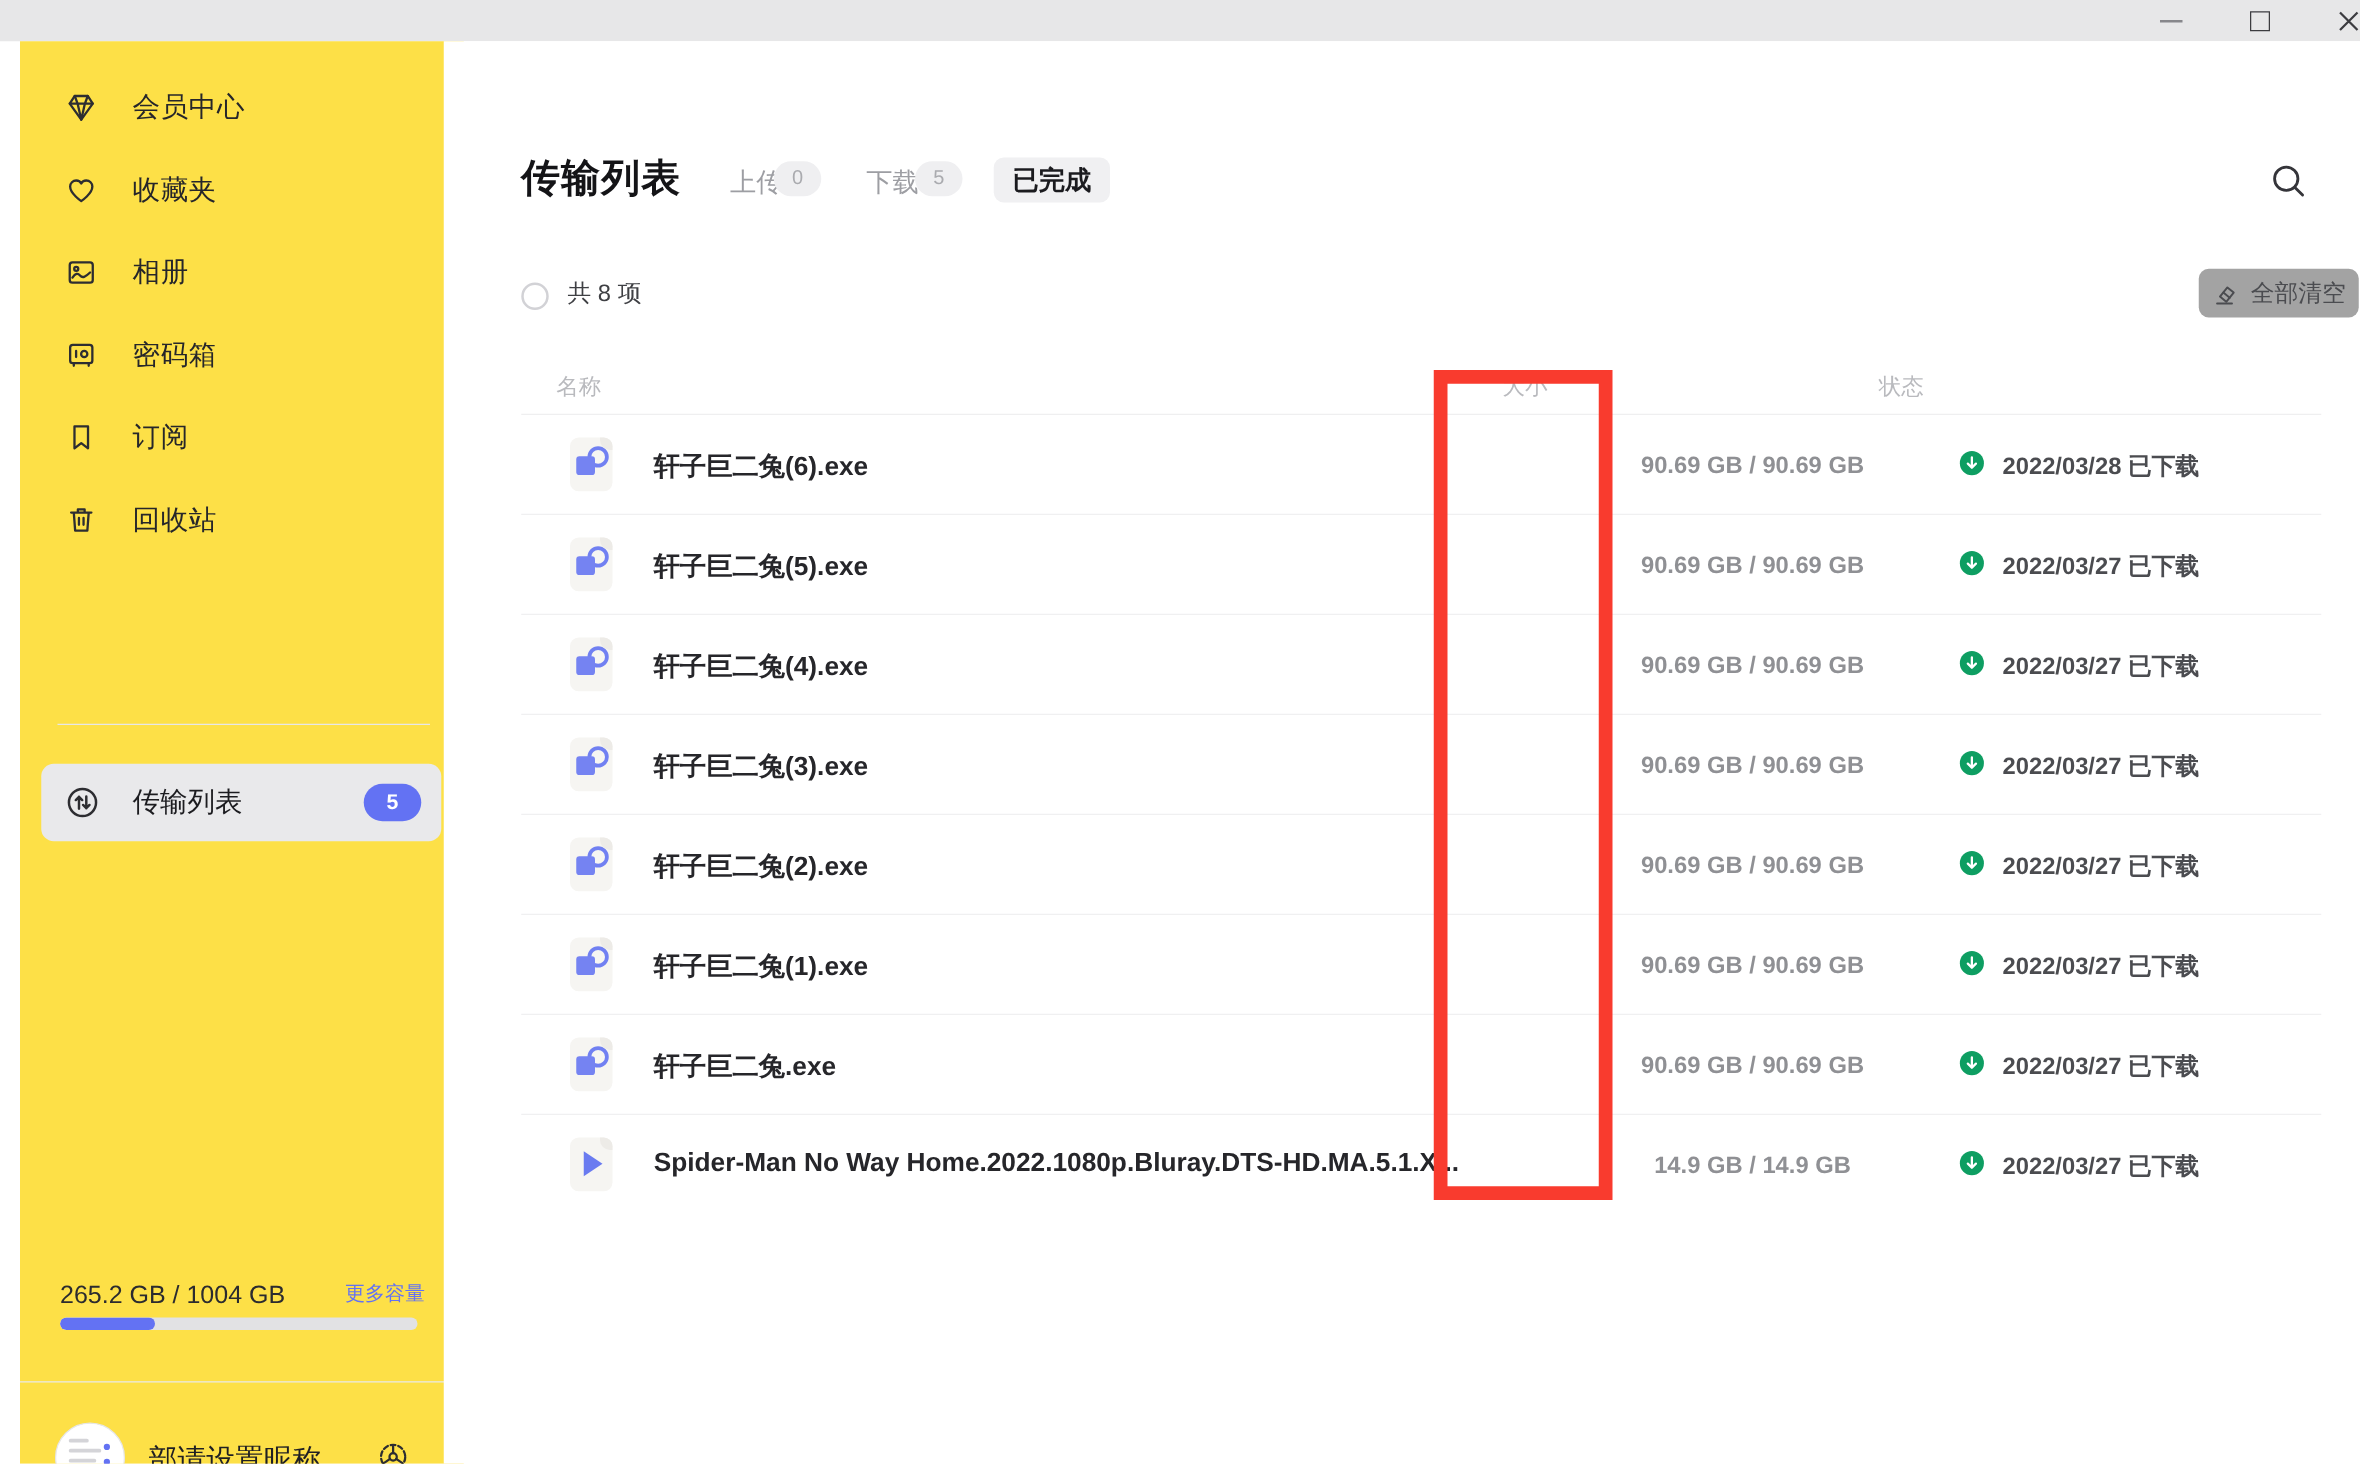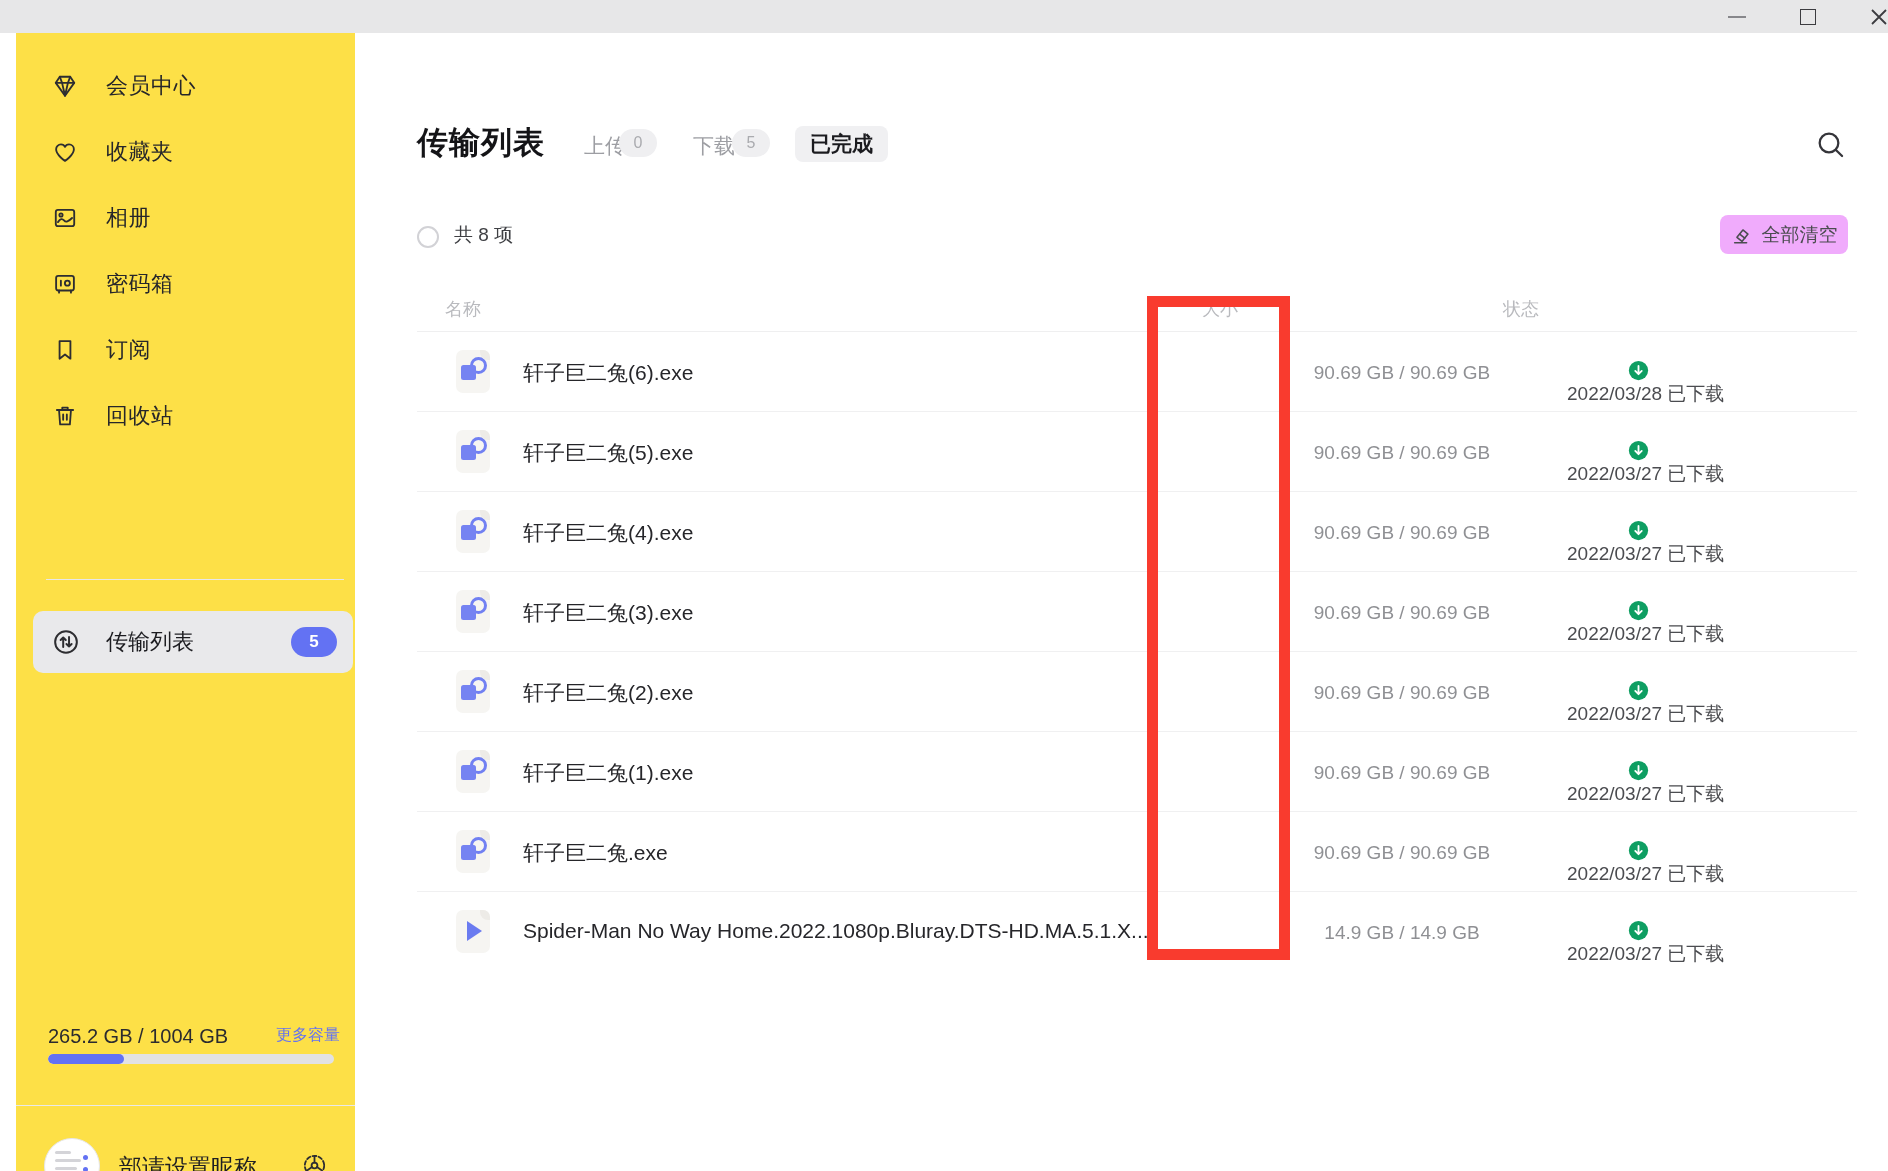--- a/index.html
+++ b/index.html
@@ -49,40 +49,40 @@
   .tab.t-upload{left:229px;}
   .tab.t-download{left:338px;}
   .tab-badge{position:absolute;top:96px;width:38px;height:28px;border-radius:14px;background:#efeff1;color:#aaabaf;font-size:16px;display:flex;align-items:center;justify-content:center;cursor:pointer;}
   .tb-upload{left:264px;}
   .tb-download{left:377px;}
   .tab-active{position:absolute;left:440px;top:93px;height:36px;padding:0 15px;background:#f0f0f2;border-radius:8px;font-size:21px;font-weight:bold;color:#1b1b1f;display:flex;align-items:center;cursor:pointer;}
   .search-btn{position:absolute;left:1460px;top:96px;width:32px;height:32px;cursor:pointer;}
   .count-row{position:absolute;left:62px;top:193px;height:22px;display:flex;align-items:flex-end;}
   .sel-circle{width:18px;height:18px;border-radius:50%;border:2px solid #d2d2d6;background:#fff;cursor:pointer;}
   .count-label{margin-left:15px;font-size:19px;color:#3f4044;}
-  .clear-btn{position:absolute;left:1365px;top:182px;width:128px;height:39px;background:#f0abfc;border-radius:8px;display:flex;align-items:center;justify-content:center;cursor:pointer;}
+  .clear-btn{position:absolute;left:1404px;top:182px;width:128px;height:39px;background:#a3a3a3;border-radius:8px;display:flex;align-items:center;justify-content:center;cursor:pointer;}
   .clear-btn .ic{width:22px;height:22px;margin-right:9px;}
   .clear-btn .lbl{font-size:19px;color:#4b4c50;}
   .thead{position:absolute;top:264px;font-size:18px;color:#b9babe;}
   .th-name{left:90px;}
   .th-size{left:847px;}
   .th-status{left:1148px;}
   .head-line{position:absolute;left:62px;top:298px;width:1440px;height:1px;background:#efeff0;}
   .rows{position:absolute;left:62px;top:299px;width:1440px;}
-  .row{height:79px;position:relative;border-bottom:1px solid #f0f0f1;cursor:pointer;}
+  .row{height:79px;position:relative;border-bottom:1px solid #f0f0f1;cursor:pointer;font-weight:bold;}
   .row:last-child{border-bottom:none;}
   
   .fi{position:absolute;left:39px;top:18px;width:34px;height:43px;background:#f6f5f2;border-radius:7px;}
   .fi .fold{position:absolute;right:0;top:0;width:10px;height:10px;background:#edebe7;border-radius:0 7px 0 8px;}
   .fi.exe::before{content:"";position:absolute;left:14px;top:7px;width:11px;height:11px;border:3.2px solid #7180f2;border-radius:50%;background:#f6f5f2;}
   .fi.exe::after{content:"";position:absolute;left:5px;top:15px;width:15px;height:15px;background:#7583f2;border-radius:2.5px;}
   .fi.video::after{content:"";position:absolute;left:11px;top:11px;width:0;height:0;border-left:15px solid #6a7bf0;border-top:10px solid transparent;border-bottom:10px solid transparent;}
   .fname{position:absolute;left:106px;top:27px;font-size:21px;color:#26262a;white-space:nowrap;}
   .fsize{position:absolute;left:785px;top:30px;width:400px;font-size:19px;color:#8f9094;white-space:nowrap;text-align:center;}
-  .fstatus{position:absolute;left:1150px;top:28px;display:flex;align-items:center;flex-direction:column;}
+  .fstatus{position:absolute;left:1150px;top:28px;display:flex;}
   .st-ic{width:21px;height:21px;margin-right:14px;}
   .st-tx{font-size:19px;color:#4b4c50;white-space:nowrap;}
   
   .annotation{position:absolute;left:1147px;top:296px;width:143px;height:664px;border:11px solid #f93b2e;box-sizing:border-box;z-index:60;pointer-events:none;}
 </style>
 </head>
 <body>
 
 <div class="titlebar">
   <div class="winbtn min">

